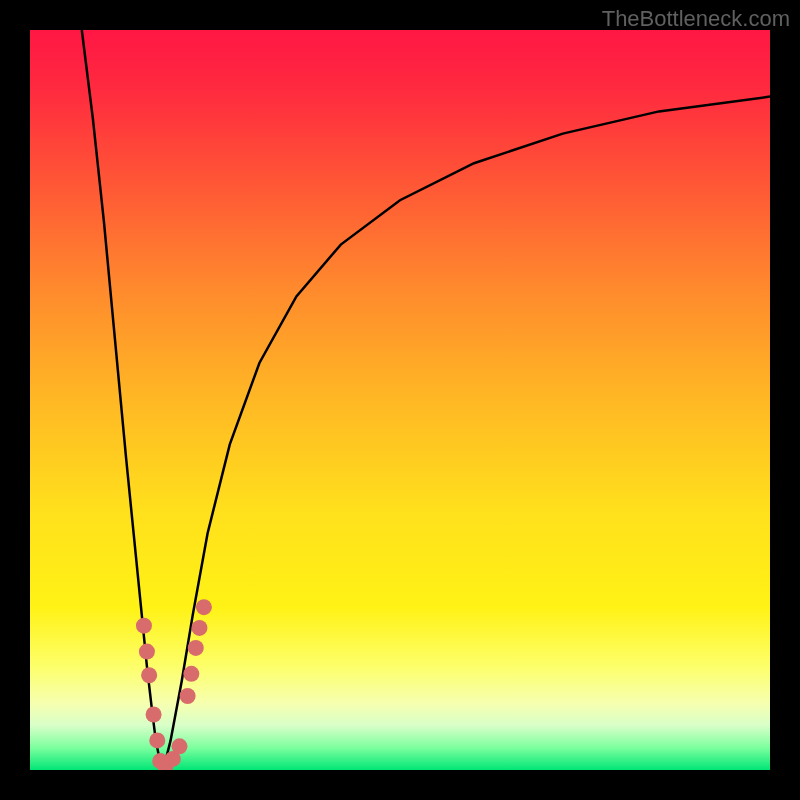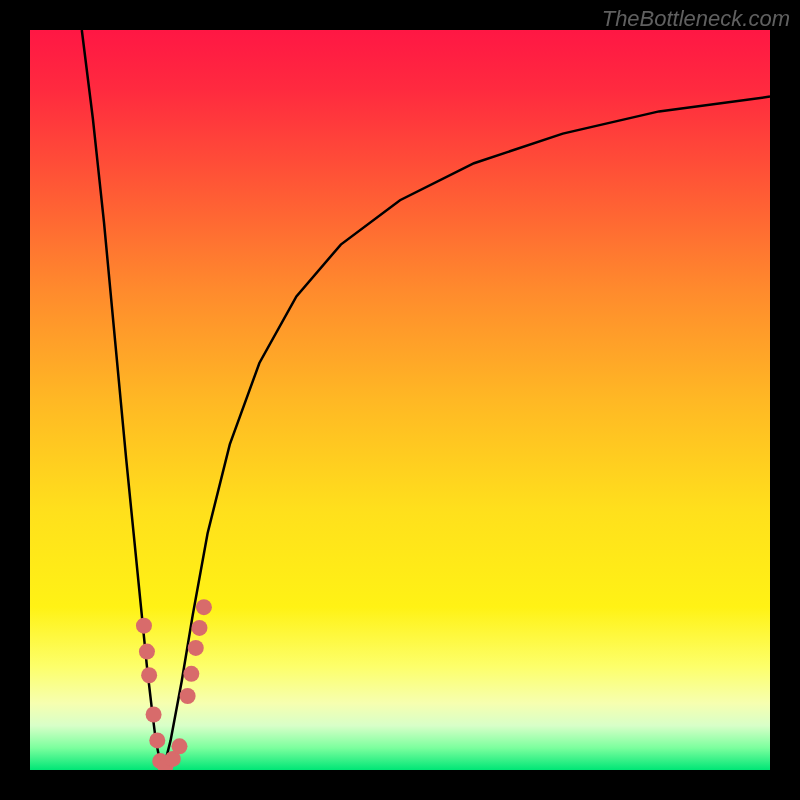--- a/index.html
+++ b/index.html
@@ -1,18 +1,18 @@
 <!DOCTYPE html>
 <html><head>
   <meta charset="utf-8">
   <style>
     * { margin: 0; padding: 0; box-sizing: border-box; }
     body { width: 800px; height: 800px; overflow: hidden; background: #000; font-family: Arial, sans-serif; }
     .container { position: relative; width: 800px; height: 800px; }
-    .watermark { position: absolute; top: 6px; right: 10px; color: #606060; font-size: 22px; font-weight: 500; z-index: 10; font-style: italic; }
+    .watermark { position: absolute; top: 6px; right: 10px; color: #606060; font-size: 22px; font-weight: 500; z-index: 10; }
     .plot-area { position: absolute; left: 30px; top: 30px; width: 740px; height: 740px; }
     .gradient-bg { width: 100%; height: 100%; position: absolute; }
     .curve-svg { position: absolute; top: 0; left: 0; width: 100%; height: 100%; }
   </style>
 </head>
 <body>
 
 <div class="container">
   <div class="watermark">TheBottleneck.com</div>
   <div class="plot-area">

